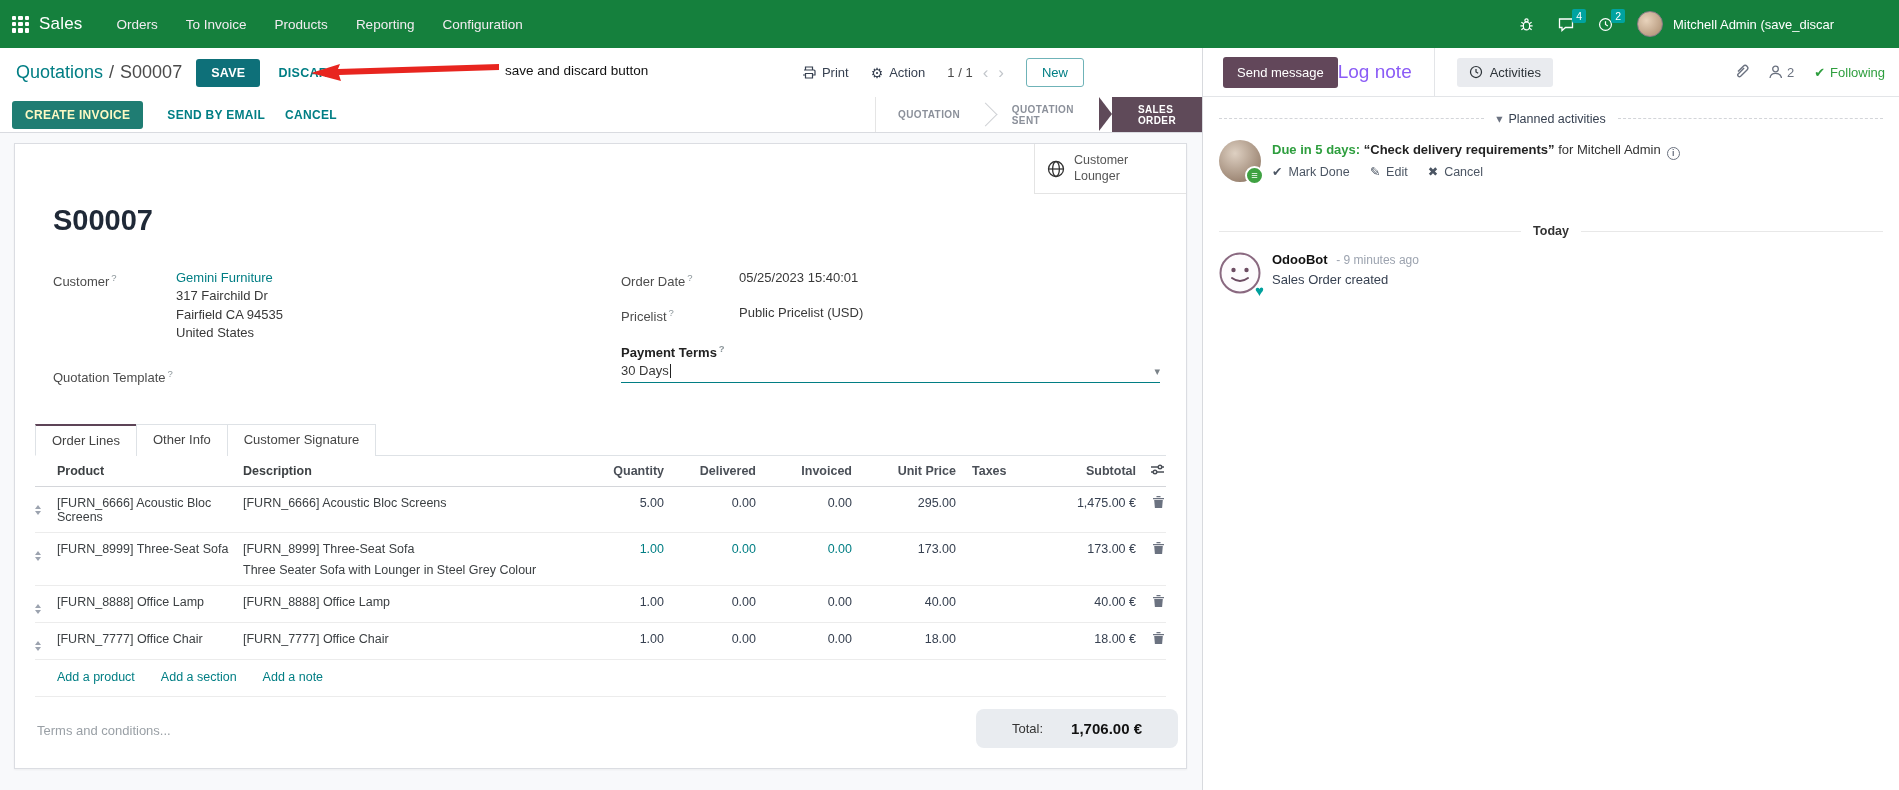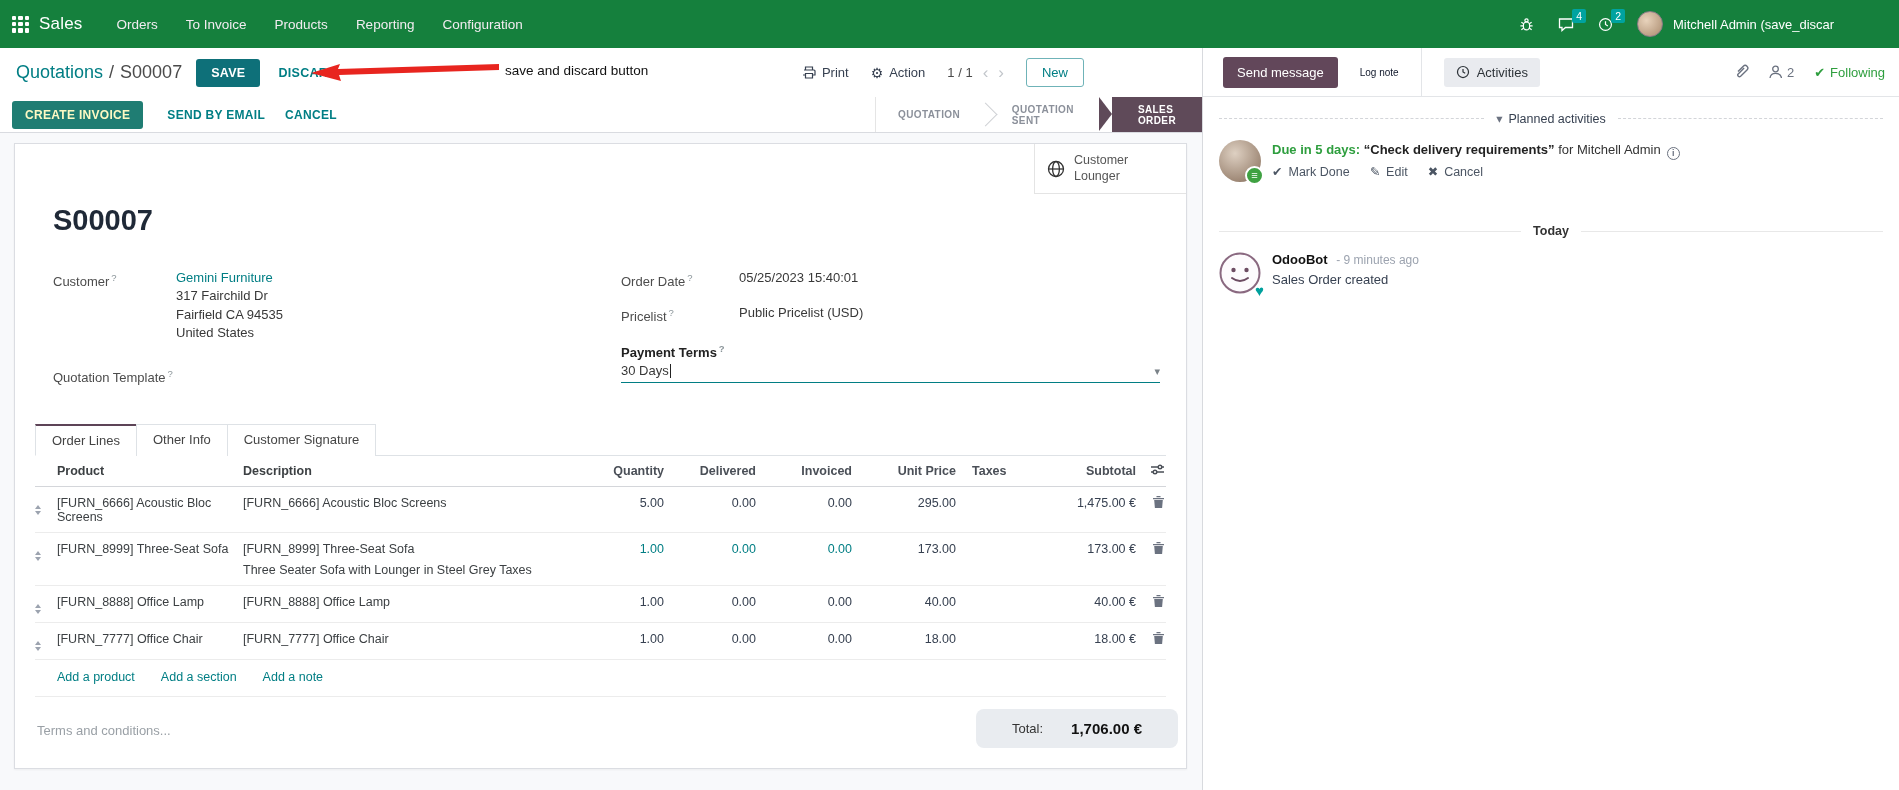--- a/index.html
+++ b/index.html
@@ -100,21 +100,21 @@
   .sheet-footer { margin:12px 8px 0 20px; display:flex; align-items:flex-start; }
   .terms { color:#9aa0a6; padding:14px 0 0 2px; cursor:text; }
   .total-box { margin-left:auto; background:#e9ecf0; border-radius:8px; padding:11px 36px; display:flex; align-items:center; gap:28px; }
   .total-label { color:#333; }
   .total-value { font-weight:bold; font-size:15px; color:#111; }
 
   
   .chatter { flex:1; background:#fff; display:flex; flex-direction:column; overflow:hidden; }
   .chatter-head { height:49px; border-bottom:1px solid #e3e5e8; display:flex; align-items:center; padding:0 14px 0 20px; flex:none; }
   .btn-send { background:#62475a; color:#fff; border:none; font-size:13px; padding:8px 14px; border-radius:3px; cursor:pointer; }
-  .btn-lognote { background:none; border:none; color:#0f172a; font-size:10px; margin-left:22px; cursor:pointer; }
+  .btn-lognote { background:none; border:none; color:#8b5cf6; font-size:19px; cursor:pointer; }
   .vdiv { width:1px; align-self:stretch; background:#e3e5e8; margin:0 22px; }
   .btn-activities { background:#e9ebef; border:none; border-radius:3px; padding:7px 12px; display:flex; align-items:center; gap:7px; font-size:13px; color:#2d3338; cursor:pointer; }
   .ch-right { margin-left:auto; display:flex; align-items:center; gap:20px; color:#6b7280; }
   .follower { display:flex; align-items:center; gap:5px; cursor:pointer; }
   .following { display:flex; align-items:center; gap:5px; color:#2e9e3e; cursor:pointer; white-space:nowrap; }
 
   .feed { padding:14px 0 0; }
   .divider { display:flex; align-items:center; font-size:12.5px; color:#374151; margin:0 4px 14px; }
   .divider::before, .divider::after { content:''; flex:1; border-top:1px dashed #d3d5d9; margin:0 12px; }
   .divider.solid::before, .divider.solid::after { border-top:1px solid #e8e8e8; }
@@ -330,21 +330,21 @@
                   <path d="M0 2h11v1.2H0zM3.5 0h4v1.2h-4zM1.2 4h8.6l-.7 8H1.9z"></path>
                 </svg></span>
           </div>
 
           <div class="orow">
             <span class="c-handle"><span class="drag">
                   <i class="up"></i>
                   <i class="dn"></i>
                 </span></span>
             <span class="c-prod">[FURN_8999] Three-Seat Sofa</span>
-            <span class="c-desc"><span>[FURN_8999] Three-Seat Sofa</span><div class="desc2">Three Seater Sofa with Lounger in Steel Grey Taxes</div></span>
+            <span class="c-desc"><span>[FURN_8999] Three-Seat Sofa</span><div class="desc2">Three Seater Sofa with Lounger in Steel Grey Colour</div></span>
             <span class="c-qty teal-num">1.00</span>
             <span class="c-del teal-num">0.00</span>
             <span class="c-inv teal-num">0.00</span>
             <span class="c-unit">173.00</span>
             <span class="c-tax"></span>
             <span class="c-sub">173.00 €</span>
             <span class="c-trash"><svg width="11" height="12" viewBox="0 0 11 12" style="display:inline-block" fill="#6b7280">
                   <path d="M0 2h11v1.2H0zM3.5 0h4v1.2h-4zM1.2 4h8.6l-.7 8H1.9z"></path>
                 </svg></span>
           </div>

